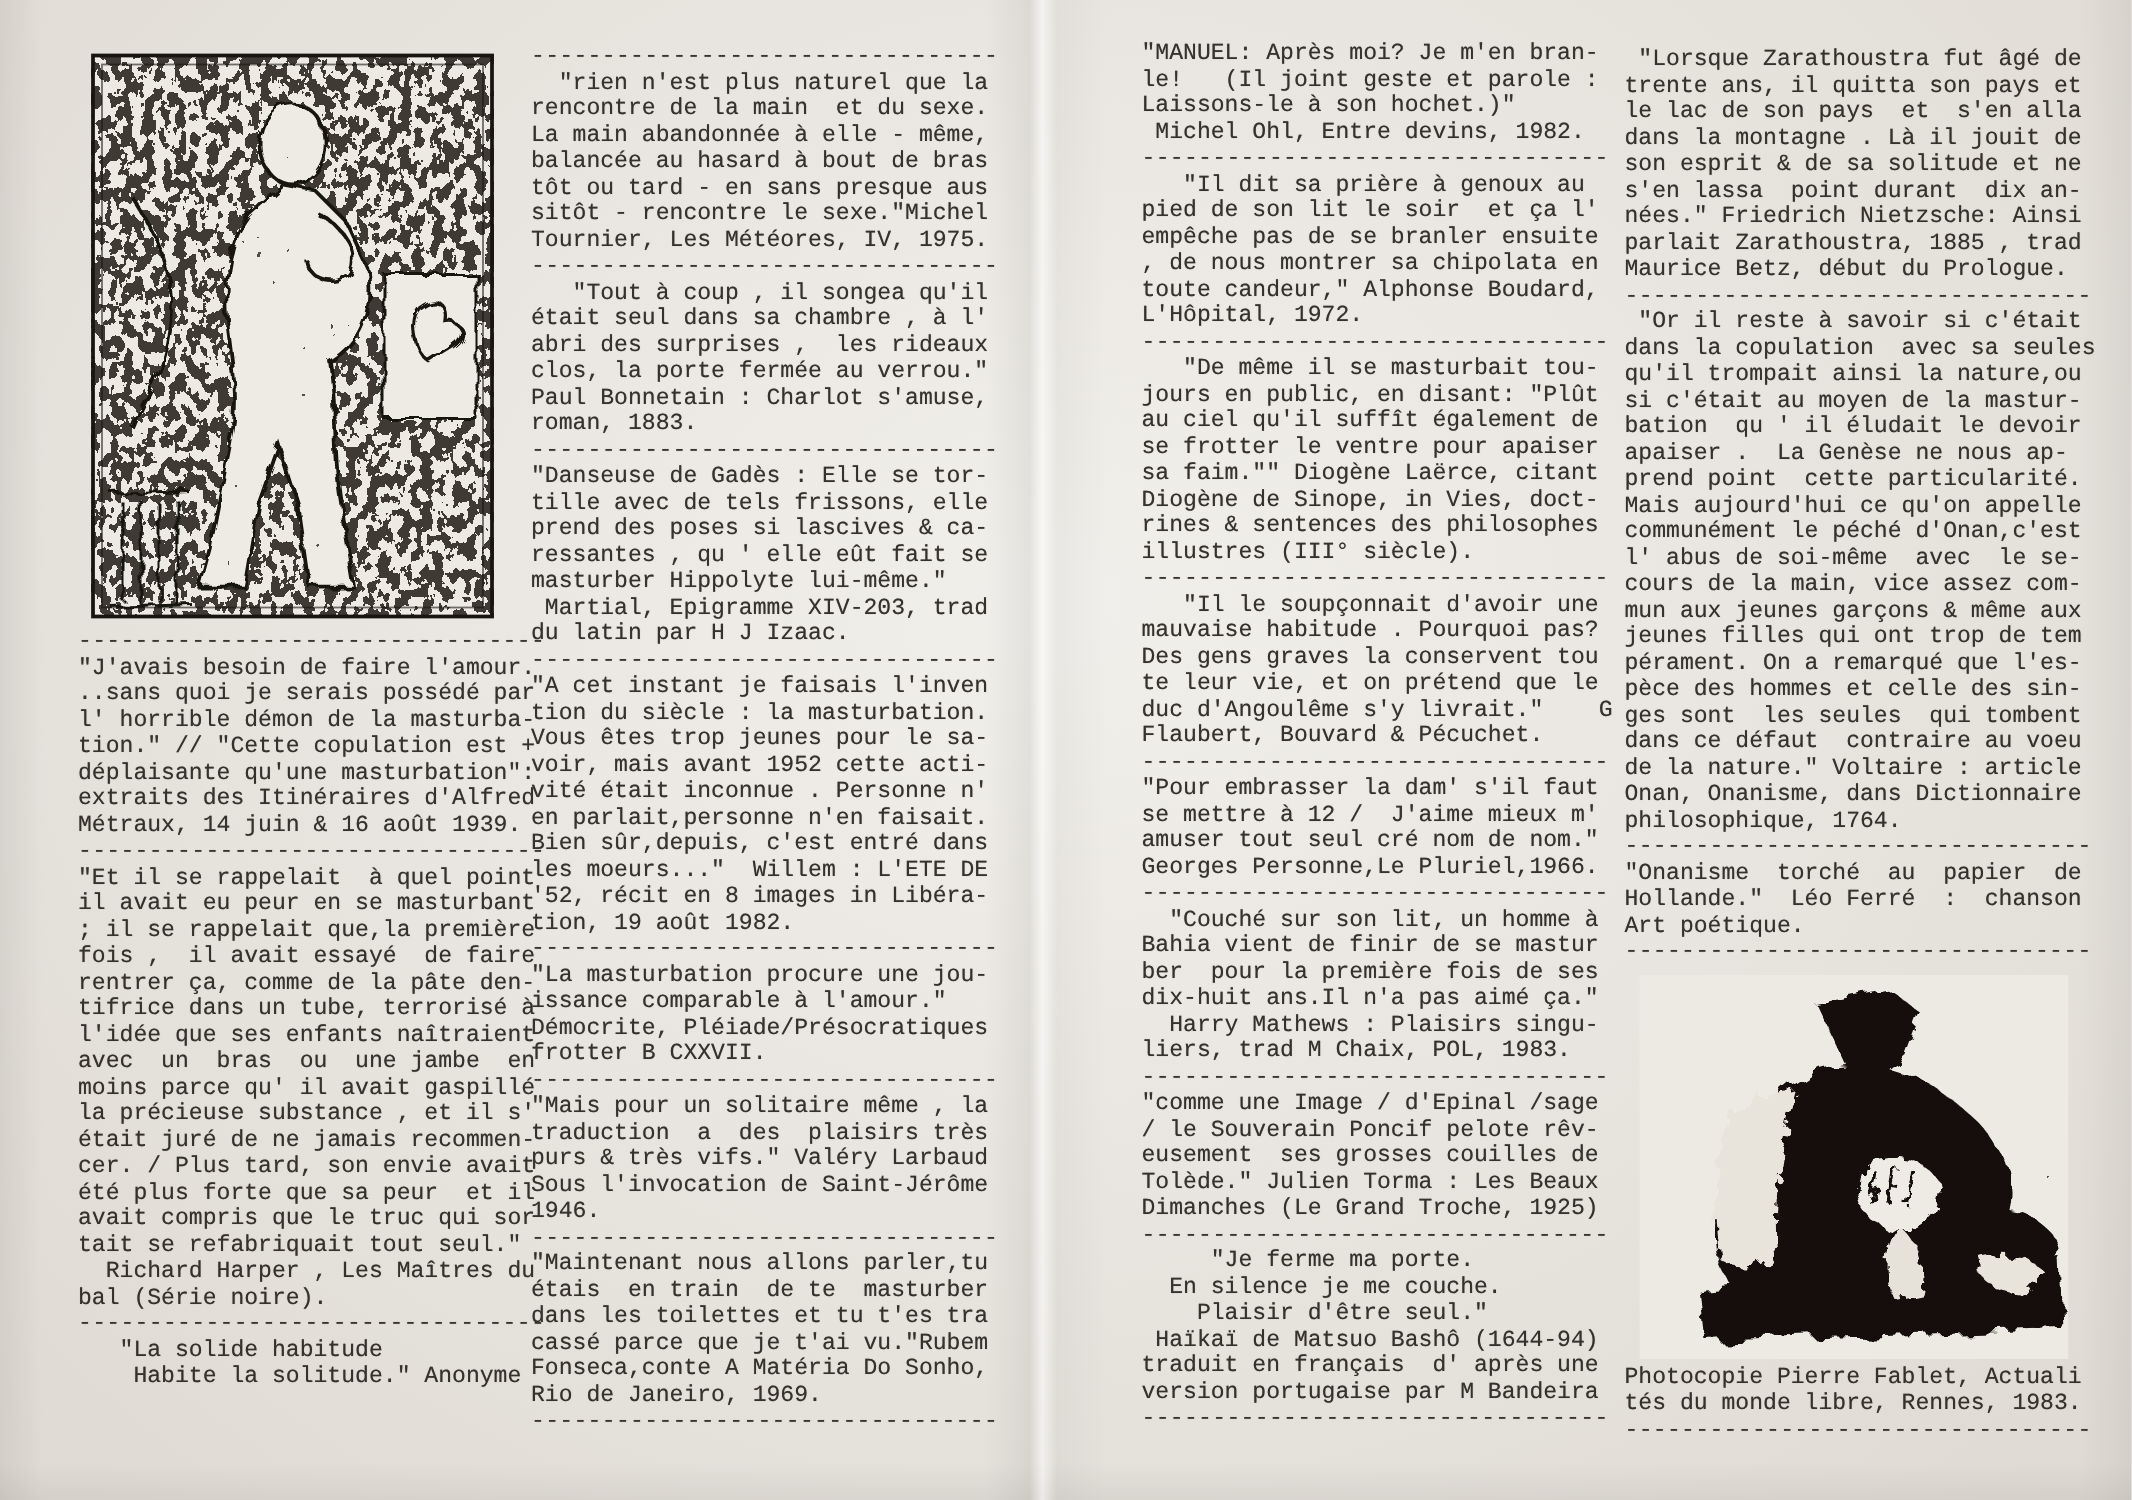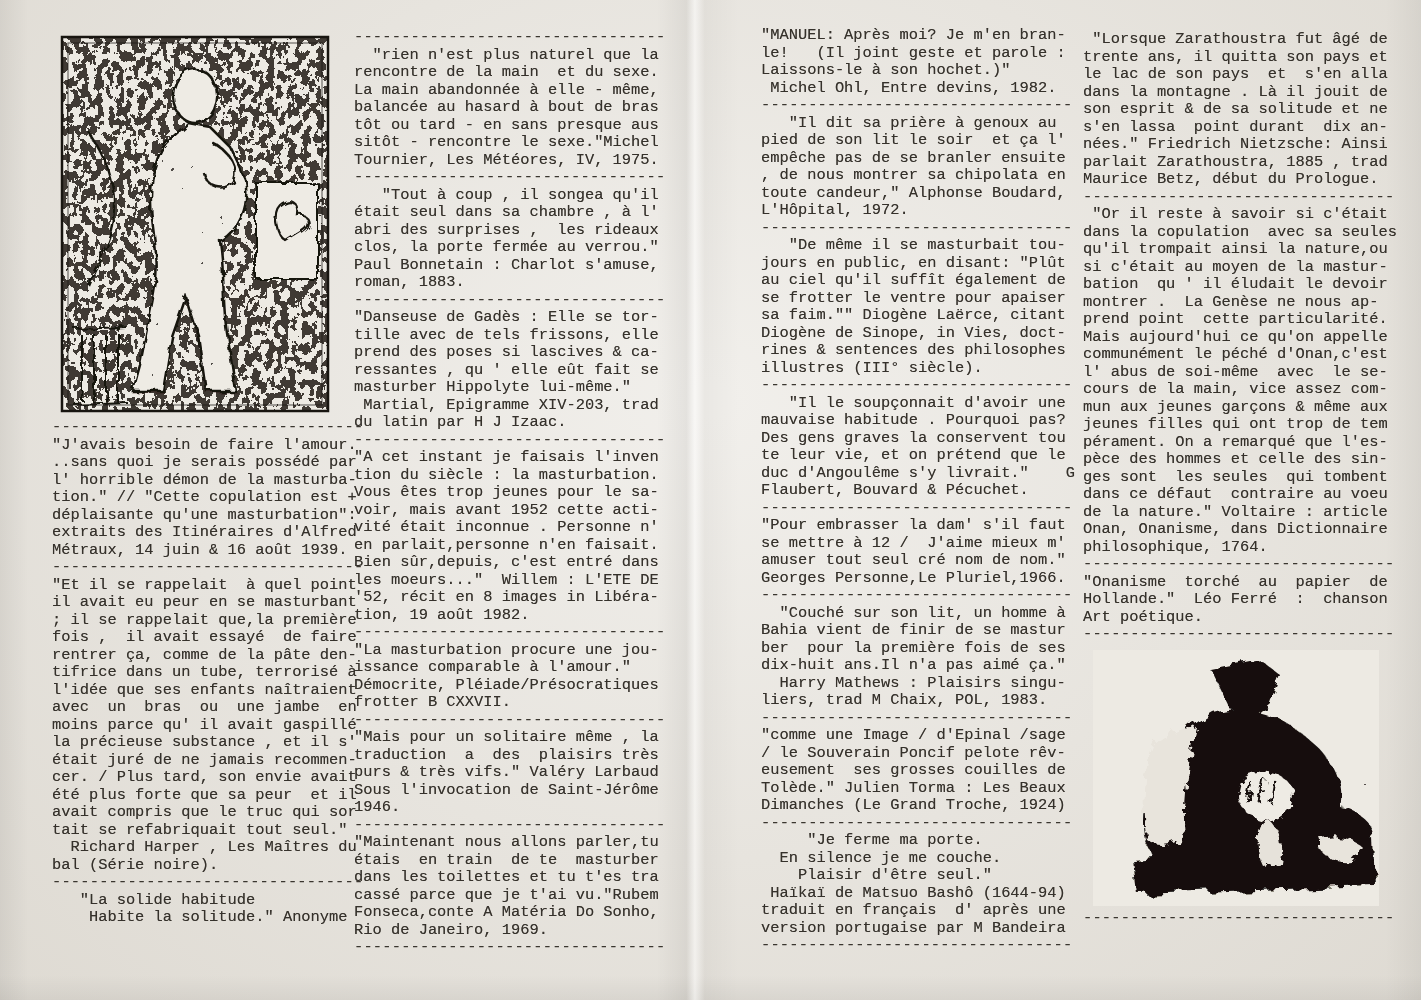--- a/index.html
+++ b/index.html
@@ -257,21 +257,21 @@
       <div class="line">dix-huit ans.Il n'a pas aimé ça."</div>
       <div class="line">  Harry Mathews : Plaisirs singu-</div>
       <div class="line">liers, trad M Chaix, POL, 1983.</div>
     </div>
     <div class="line sep">---------------------------------</div>
     <div>
       <div class="line">"comme une Image / d'Epinal /sage</div>
       <div class="line">/ le Souverain Poncif pelote rêv-</div>
       <div class="line">eusement  ses grosses couilles de</div>
       <div class="line">Tolède." Julien Torma : Les Beaux</div>
-      <div class="line">Dimanches (Le Grand Troche, 1924)</div>
+      <div class="line">Dimanches (Le Grand Troche, 1925)</div>
     </div>
     <div class="line sep">---------------------------------</div>
     <div>
       <div class="line">     "Je ferme ma porte.</div>
       <div class="line">  En silence je me couche.</div>
       <div class="line">    Plaisir d'être seul."</div>
       <div class="line"> Haïkaï de Matsuo Bashô (1644-94)</div>
       <div class="line">traduit en français  d' après une</div>
       <div class="line">version portugaise par M Bandeira</div>
     </div>
@@ -289,21 +289,21 @@
       <div class="line">parlait Zarathoustra, 1885 , trad</div>
       <div class="line">Maurice Betz, début du Prologue.</div>
     </div>
     <div class="line sep">---------------------------------</div>
     <div>
       <div class="line"> "Or il reste à savoir si c'était</div>
       <div class="line">dans la copulation  avec sa seules</div>
       <div class="line">qu'il trompait ainsi la nature,ou</div>
       <div class="line">si c'était au moyen de la mastur-</div>
       <div class="line">bation  qu ' il éludait le devoir</div>
-      <div class="line">montrer .  La Genèse ne nous ap-</div>
+      <div class="line">apaiser .  La Genèse ne nous ap-</div>
       <div class="line">prend point  cette particularité.</div>
       <div class="line">Mais aujourd'hui ce qu'on appelle</div>
       <div class="line">communément le péché d'Onan,c'est</div>
       <div class="line">l' abus de soi-même  avec  le se-</div>
       <div class="line">cours de la main, vice assez com-</div>
       <div class="line">mun aux jeunes garçons &amp; même aux</div>
       <div class="line">jeunes filles qui ont trop de tem</div>
       <div class="line">pérament. On a remarqué que l'es-</div>
       <div class="line">pèce des hommes et celle des sin-</div>
       <div class="line">ges sont  les seules  qui tombent</div>
@@ -351,14 +351,18 @@
       <path d="M150,128 C168,118 190,122 198,136 C204,150 196,166 178,170 C160,172 146,160 146,146 Z" fill="#eeebe4"></path>
       <g stroke="#14110d" stroke-width="3" fill="none">
         <line x1="158" y1="132" x2="154" y2="152"></line>
           <line x1="170" y1="128" x2="166" y2="152"></line>
           <line x1="182" y1="130" x2="178" y2="154"></line>
       </g>
       <path d="M176,170 C186,180 192,196 188,212 L170,216 C162,200 164,182 170,172 Z" fill="#e6e2da"></path>
       <path d="M226,190 C244,184 262,188 270,198 L258,212 C244,214 230,206 226,198 Z" fill="#e8e4dc"></path>
     </g>
   </svg>
+<div>
+      <div class="line">Photocopie Pierre Fablet, Actuali</div>
+      <div class="line">tés du monde libre, Rennes, 1983.</div>
+    </div>
     <div class="line sep">---------------------------------</div>
   </div>
 
 </body></html>

